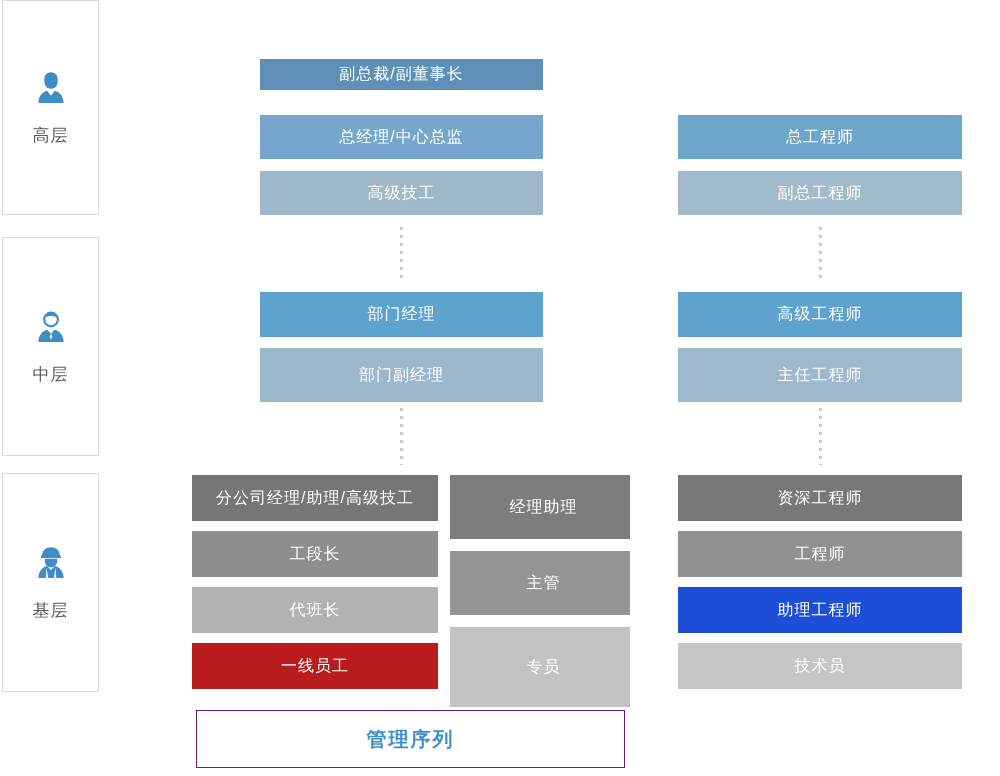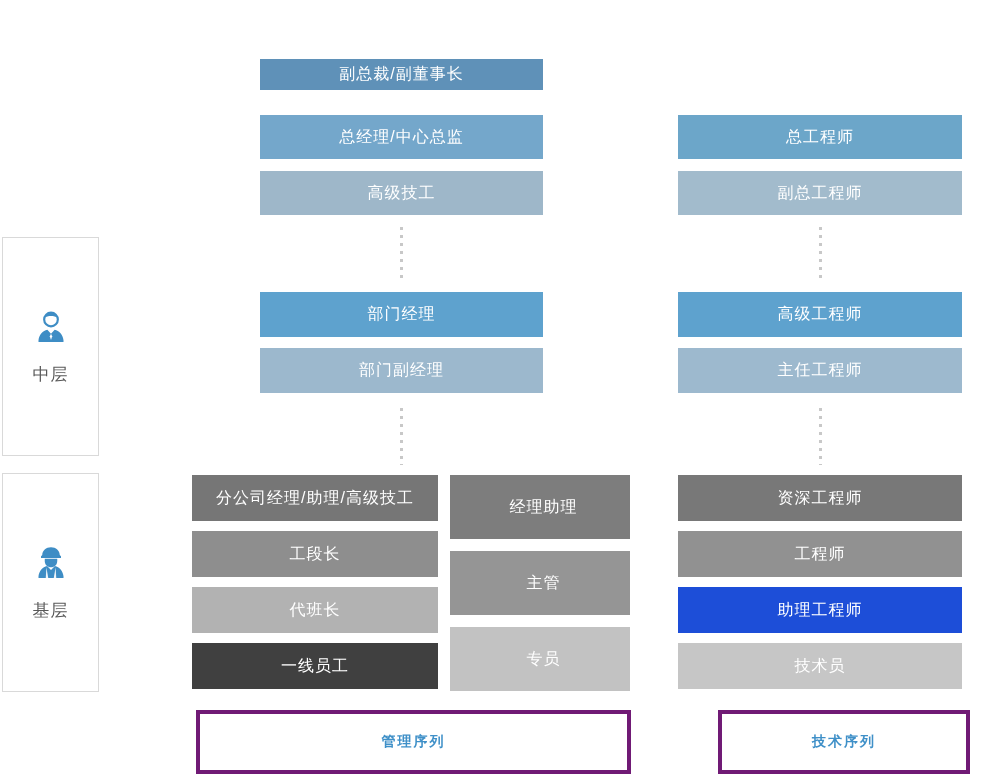--- a/index.html
+++ b/index.html
@@ -24,58 +24,71 @@
     position:absolute;display:flex;align-items:center;justify-content:center;
     color:#ffffff;font-size:16px;letter-spacing:1px;white-space:nowrap;
   }
   
   .mcol{left:260px;width:283px;}
   .t1{top:3px;height:44px;}
   .t2{top:59px;height:31px;}
   .t3{top:115px;height:44px;}
   .t4{top:171px;height:44px;}
   .mid1{top:292px;height:45px;}
-  .mid2{top:348px;height:45px;}
+  .mid2{top:348px;height:54px;}
   
   .bL{left:192px;width:246px;}
   .bR{left:450px;width:173px;padding-left:7px;}
   .b1{top:475px;height:46px;}
   .b2{top:531px;height:46px;}
   .b3{top:587px;height:46px;}
   .b4{top:643px;height:46px;}
   .br1{top:475px;height:64px;}
   .br2{top:551px;height:64px;}
-  .br3{top:627px;height:64px;}
+  .br3{top:627px;height:80px;}
   
   .tcol{left:678px;width:284px;}
 
   
   .dotted{
     position:absolute;width:3px;
     background-image:repeating-linear-gradient(to bottom,#c8c8c8 0 3px,transparent 3px 8px);
   }
   .d-m1{left:400px;top:227px;height:54px;}
   .d-m2{left:400px;top:408px;height:57px;}
   .d-t1{left:819px;top:227px;height:54px;}
   .d-t2{left:819px;top:408px;height:57px;}
 
   
   .seq-box{
-    position:absolute;top:710px;height:56px;background:#fff;border:4px solid #701a75;
+    position:absolute;top:710px;height:56px;background:#fff;border:1px solid #701a75;
     display:flex;align-items:center;justify-content:center;
-    font-size:14px;font-weight:bold;color:#3f90c8;letter-spacing:2px;
+    font-size:20px;font-weight:bold;color:#3f90c8;letter-spacing:2px;
   }
   .seq-mgmt{left:196px;width:427px;}
   .seq-tech{left:718px;width:244px;}
 </style>
 </head>
 <body>
 
 <div class="canvas">
 
+  <div class="level-box level-senior">
+    <span class="level-icon">
+      <svg viewBox="0 0 48 48" width="40" height="40">
+        <g fill="#3e8dc5">
+          <path d="M24 5c-4.6 0-8 3.4-8 8.4v3.2c0 5 3.4 8.4 8 8.4s8-3.4 8-8.4v-3.2C32 8.4 28.6 5 24 5z"></path>
+          <path d="M9 40c.6-6.6 5.2-11.3 10.6-12.6L24 33l4.4-5.6C33.8 28.7 38.4 33.4 39 40v2H9z"></path>
+        </g>
+        <path d="M24 33l-4.2-5.4h8.4z" fill="#ffffff"></path>
+        <path d="M24 33l-1.7 3.6L24 42l1.7-5.4z" fill="#3e8dc5"></path>
+      </svg>
+    </span>
+    <span class="level-label">高层</span>
+  </div>
 
   <div class="level-box level-middle">
     <span class="level-icon">
       <svg viewBox="0 0 48 48" width="40" height="40">
         <circle cx="24" cy="15" r="8.2" fill="none" stroke="#3e8dc5" stroke-width="2.6"></circle>
         <path d="M15.8 13.2c1.2-4 4.3-6.4 8.2-6.4s7 2.4 8.2 6.4c-2.4-1.6-5.2-2.4-8.2-2.4s-5.8.8-8.2 2.4z" fill="#3e8dc5"></path>
         <path d="M9 40c.6-6.6 5.2-11.3 10.6-12.6L24 32l4.4-4.6C33.8 28.7 38.4 33.4 39 40v2H9z" fill="#3e8dc5"></path>
         <path d="M24 32l-1.4 3 1.4 4.6 1.4-4.6z" fill="#ffffff"></path>
       </svg>
     </span>
@@ -104,21 +117,21 @@
   <div class="dotted d-m1"></div>
 
   <div class="obox mcol mid1" style="background: rgb(94, 162, 206);">部门经理</div>
   <div class="obox mcol mid2" style="background: rgb(156, 184, 205);">部门副经理</div>
 
   <div class="dotted d-m2"></div>
 
   <div class="obox bL b1" style="background: rgb(118, 118, 118);">分公司经理/助理/高级技工</div>
   <div class="obox bL b2" style="background: rgb(142, 142, 142);">工段长</div>
   <div class="obox bL b3" style="background: rgb(178, 178, 178);">代班长</div>
-  <div class="obox bL b4" style="background: #404040;">一线员工</div>
+  <div class="obox bL b4" style="background: #b91c1c;">一线员工</div>
 
   <div class="obox bR br1" style="background: rgb(125, 125, 125);">经理助理</div>
   <div class="obox bR br2" style="background: rgb(149, 149, 149);">主管</div>
   <div class="obox bR br3" style="background: rgb(194, 194, 194);">专员</div>
 
   <div class="obox tcol t3" style="background: rgb(108, 166, 201);">总工程师</div>
   <div class="obox tcol t4" style="background: rgb(162, 187, 204);">副总工程师</div>
 
   <div class="dotted d-t1"></div>
 
@@ -126,15 +139,14 @@
   <div class="obox tcol mid2" style="background: rgb(157, 185, 206);">主任工程师</div>
 
   <div class="dotted d-t2"></div>
 
   <div class="obox tcol b1" style="background: rgb(120, 120, 120);">资深工程师</div>
   <div class="obox tcol b2" style="background: rgb(145, 145, 145);">工程师</div>
   <div class="obox tcol b3" style="background: #1d4ed8;">助理工程师</div>
   <div class="obox tcol b4" style="background: rgb(198, 198, 198);">技术员</div>
 
   <div class="seq-box seq-mgmt">管理序列</div>
-  <div class="seq-box seq-tech">技术序列</div>
 
 </div>
 
 </body></html>

